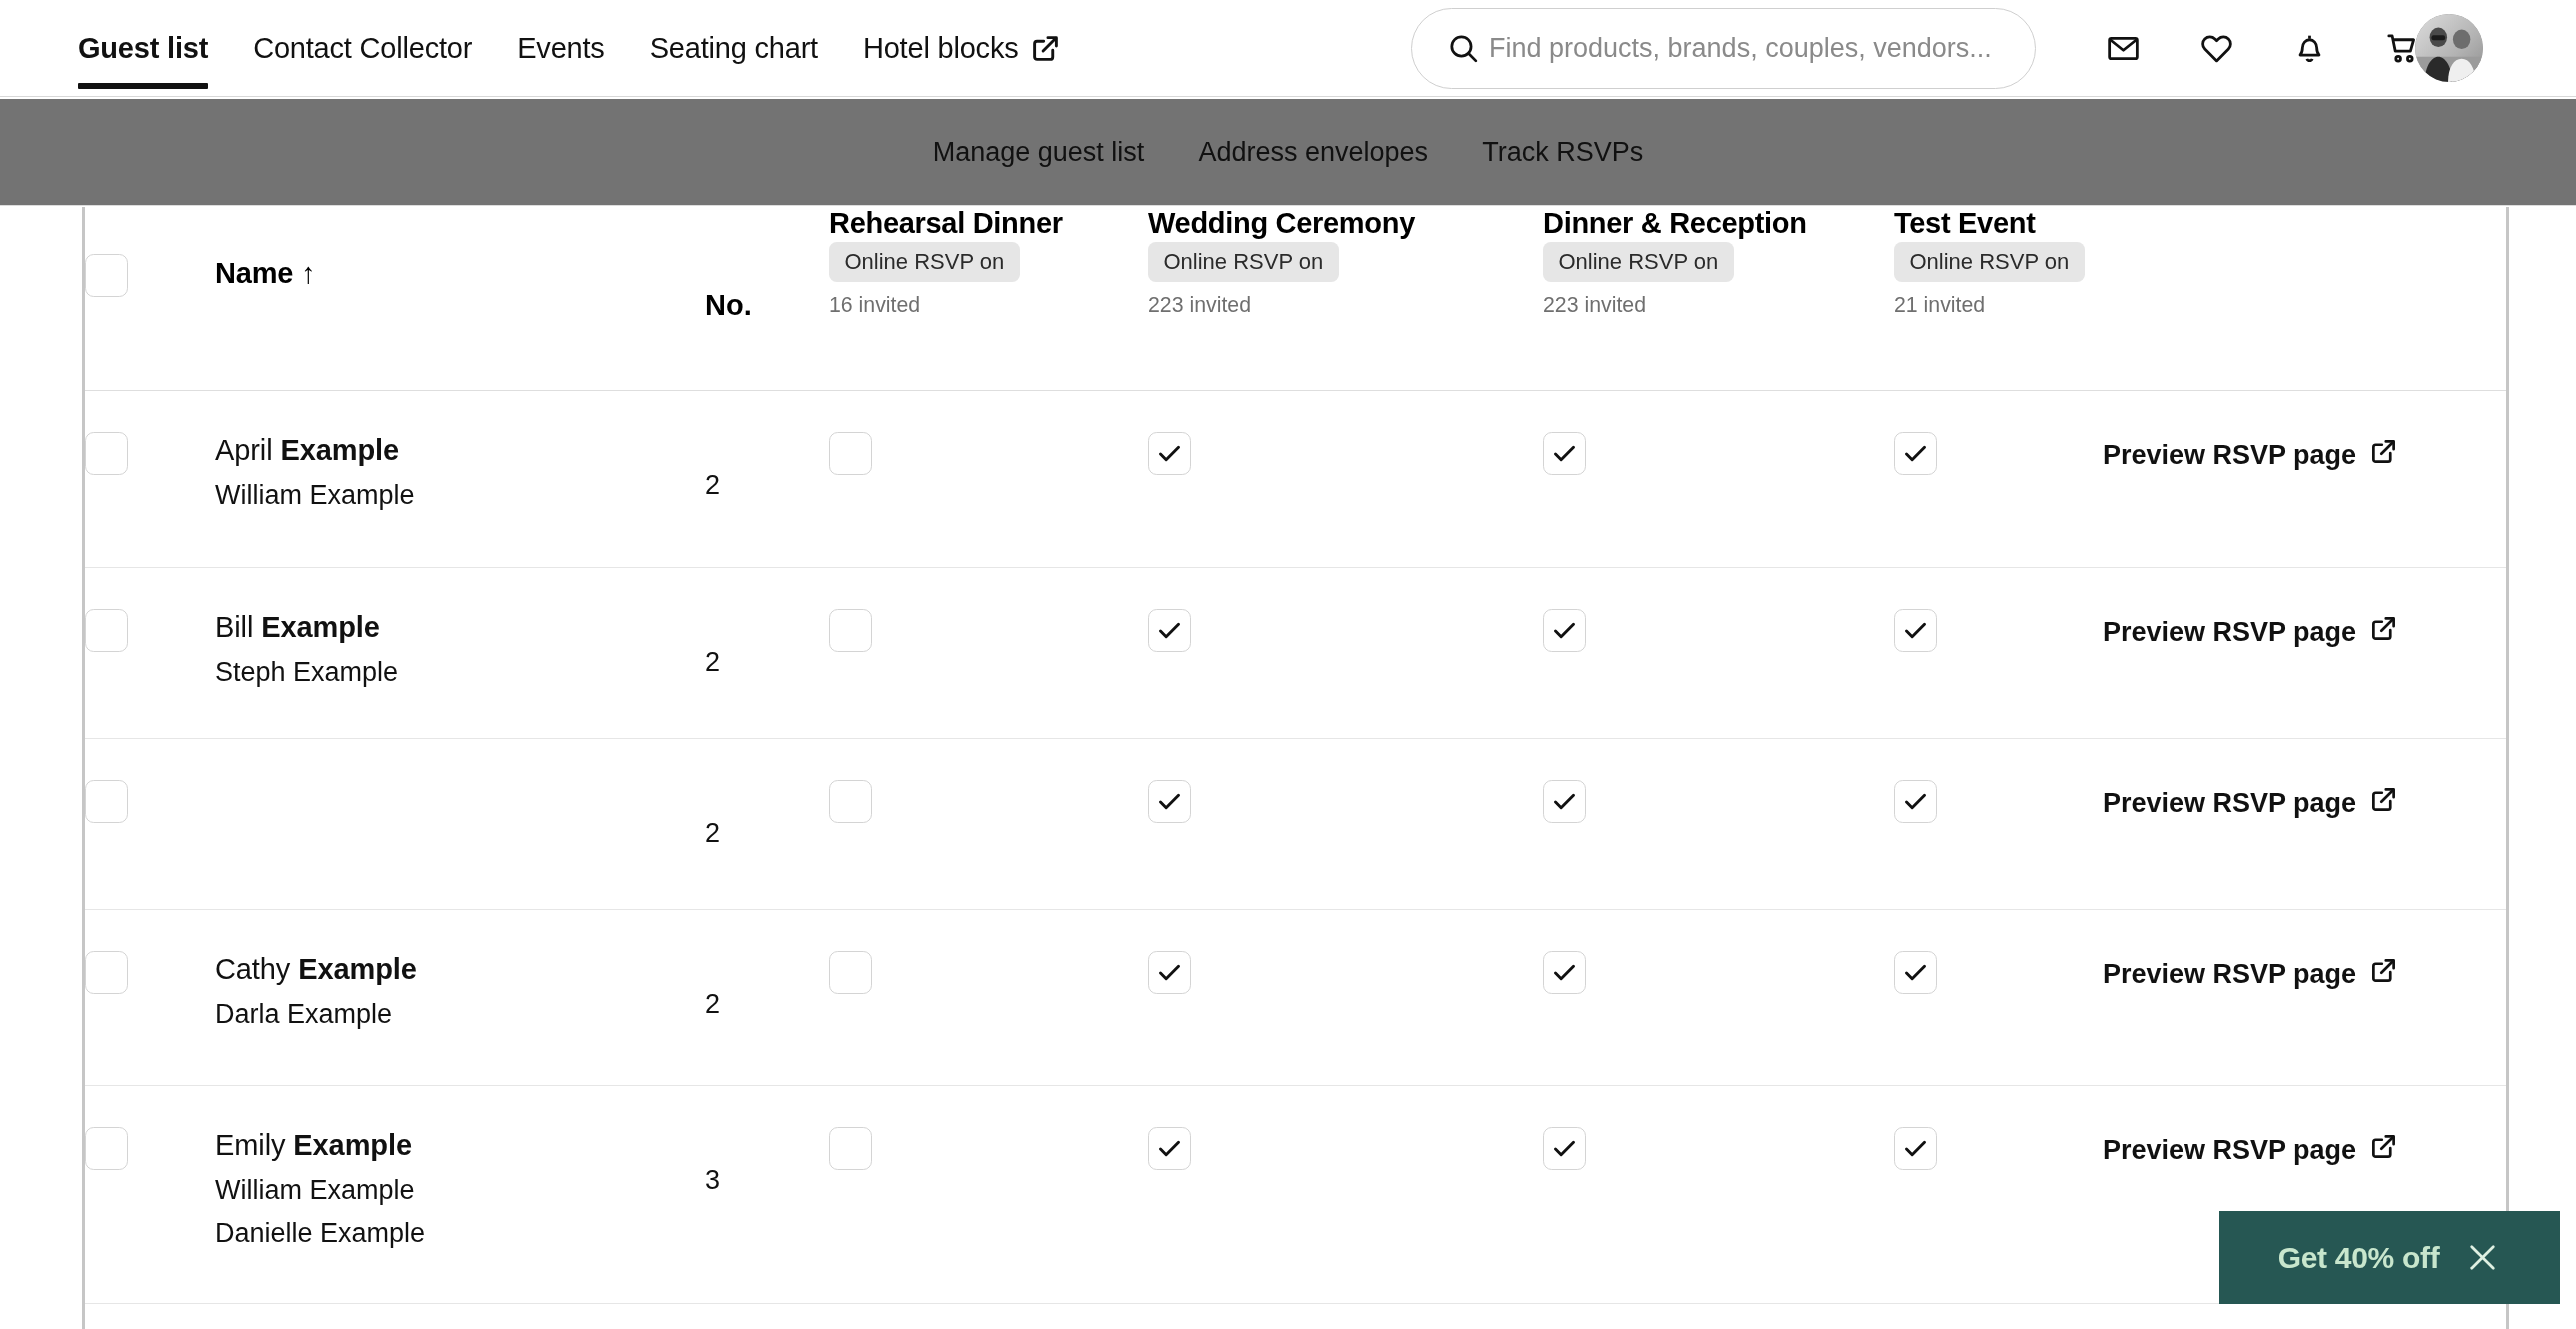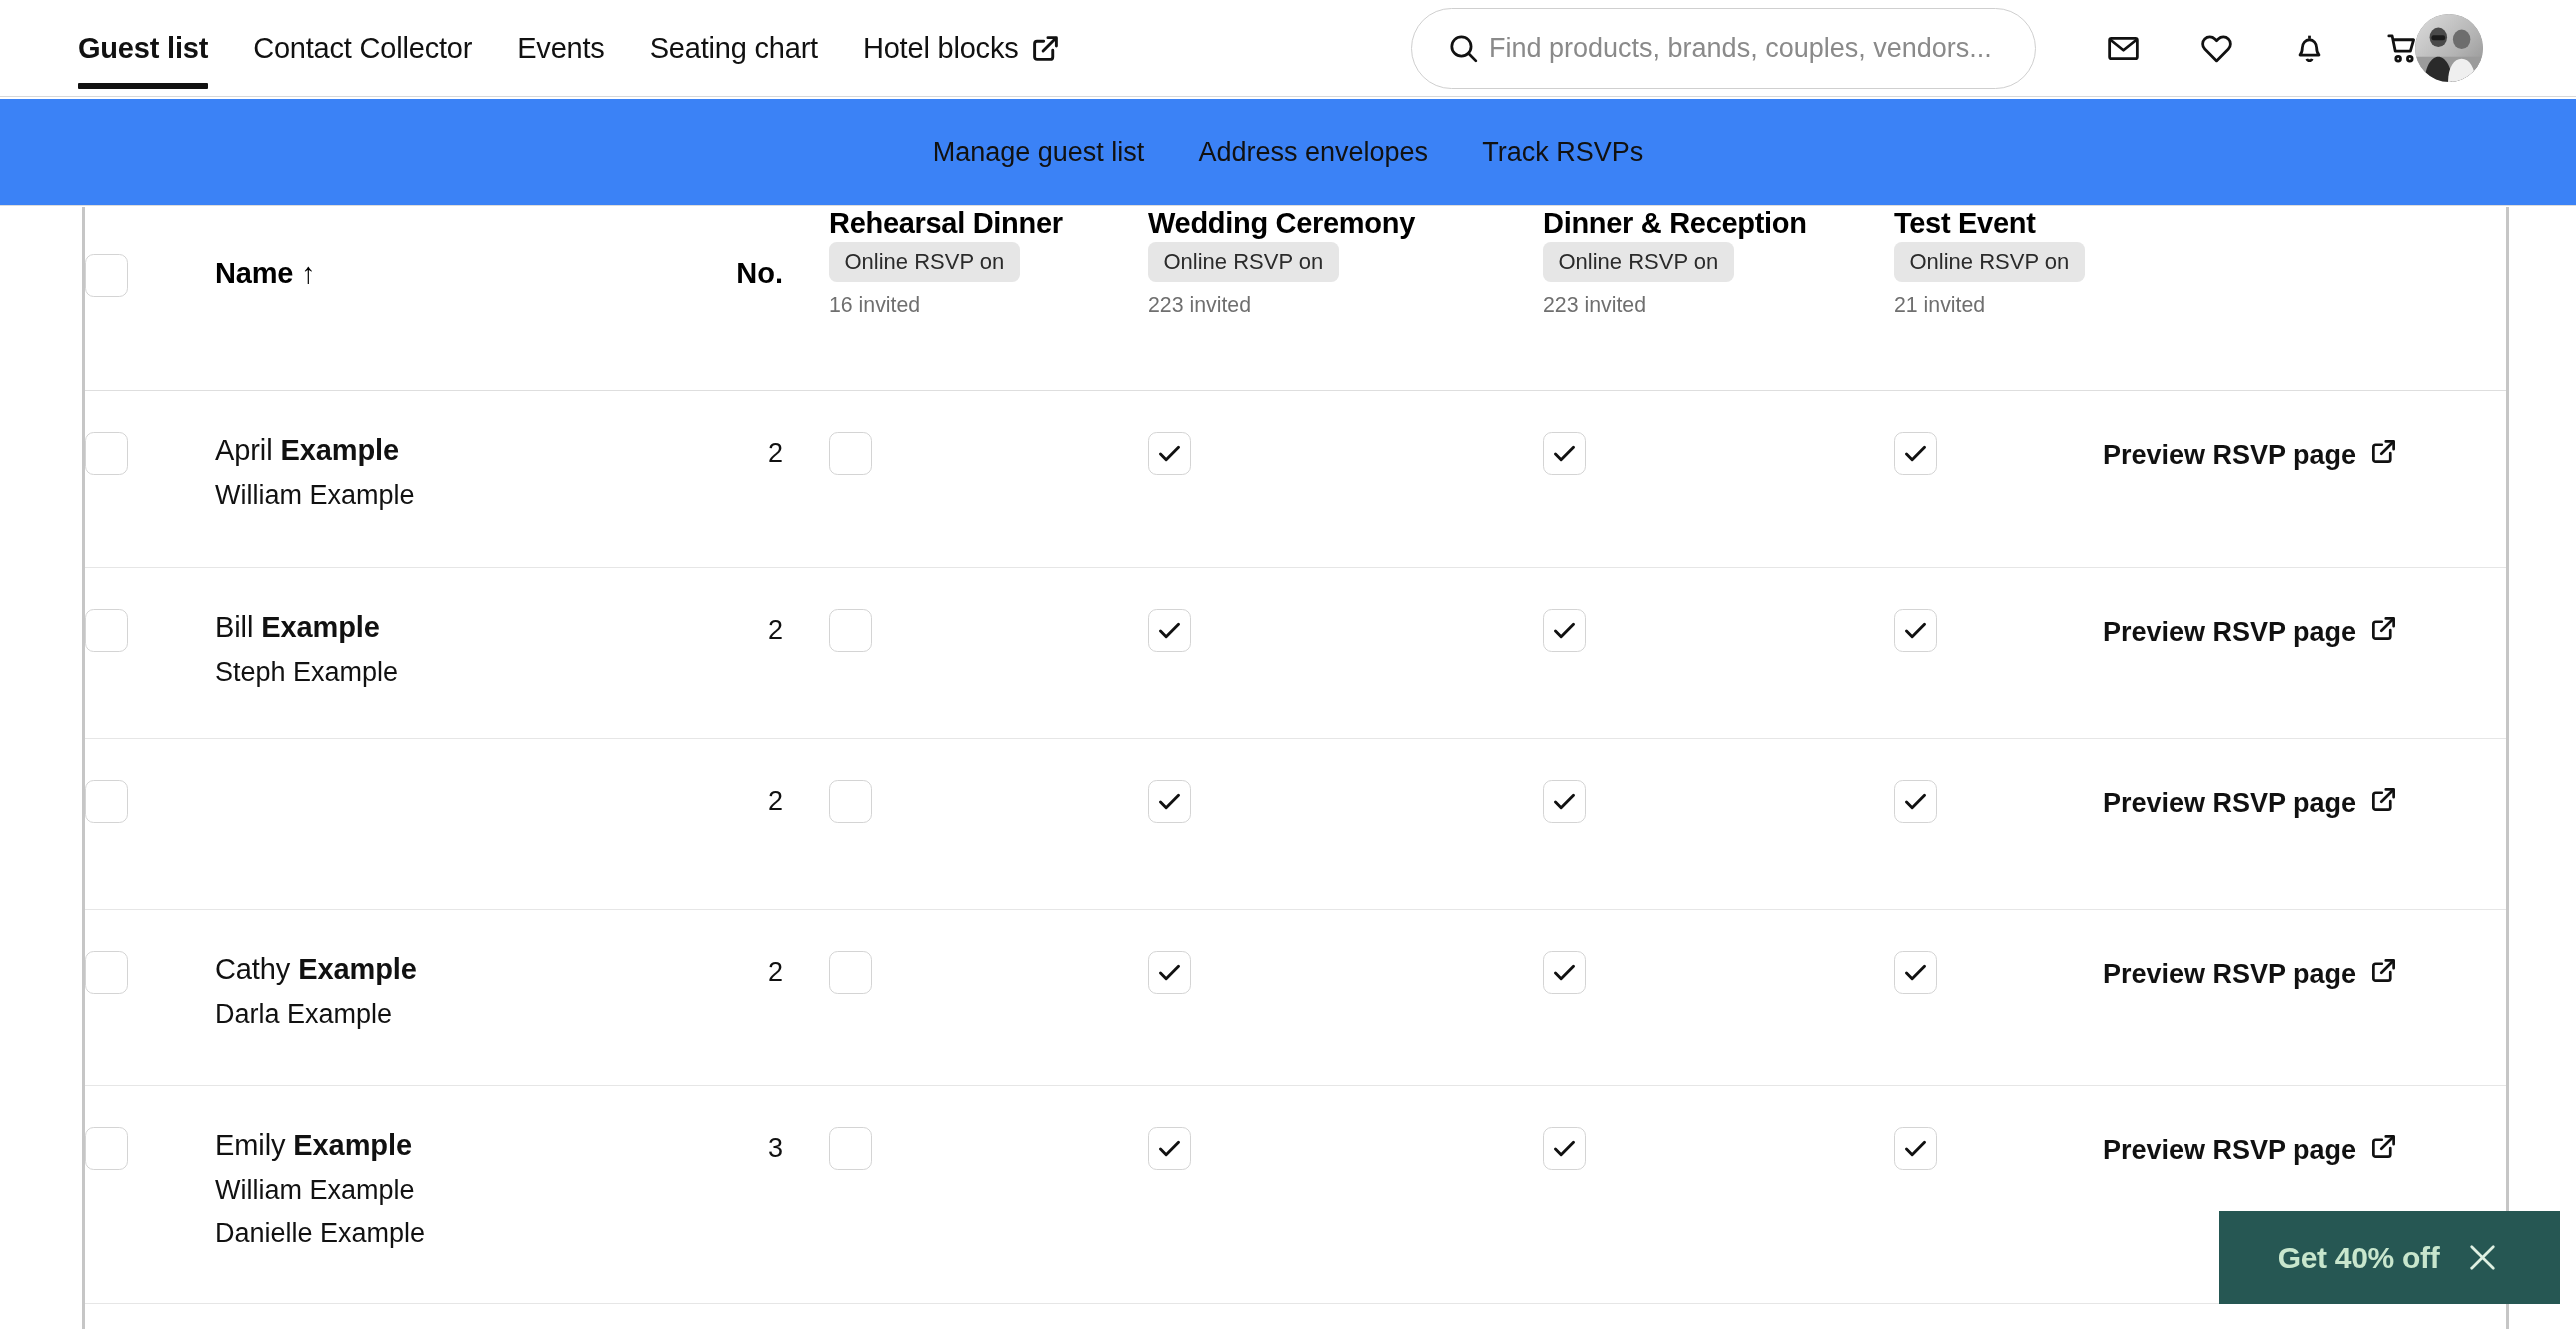--- a/index.html
+++ b/index.html
@@ -61,21 +61,21 @@
     width: 68px; height: 68px; border-radius: 50%;
     overflow: hidden; cursor: pointer;
     background: #9a9a9a;
   }
   .avatar svg { display: block; }
 
   
   .sub-nav {
     position: absolute; left: 0; top: 99px;
     width: 2576px; height: 107px;
-    background: #3b82f6;
+    background: #737373;
     border-bottom: 1.9px solid #dcdcdc;
     display: flex; align-items: center; justify-content: center;
   }
   .subnav-inner { display: flex; align-items: center; }
   .snav-item {
     font-size: 27px; color: #111; white-space: nowrap;
     padding: 15.5px 21.3px; border-radius: 9.7px; cursor: pointer;
     margin: 0 5.8px;
   }
   .snav-item.selected { background: #f0f0f0; font-weight: bold; }
@@ -105,21 +105,21 @@
     width: 43px; height: 43px; border: 1.9px solid #d4d4d4;
     border-radius: 8.7px; background: #fff; cursor: pointer;
     display: flex; align-items: center; justify-content: center;
     position: absolute;
   }
   .cb .tick { display: none; }
   .cb.checked .tick { display: block; }
 
   .col-select  { left: 0px; }
   .col-name    { left: 130px; }
-  .col-no      { left: 620px; width: 78px; text-align: right; }
+  .col-no      { left: 620px; width: 78px; text-align: left; margin-top: 32px; }
   .col-e0      { left: 744px; }
   .col-e1      { left: 1063px; }
   .col-e2      { left: 1458px; }
   .col-e3      { left: 1809px; }
   .col-action  { left: 2018px; }
 
   .hdr-name { font-size: 29px; font-weight: bold; letter-spacing: -0.2px; }
   .hdr-no   { font-size: 29px; font-weight: bold; }
   .ev-title { font-size: 29px; font-weight: bold; letter-spacing: -0.3px; white-space: nowrap; }
   .ev-pill {

